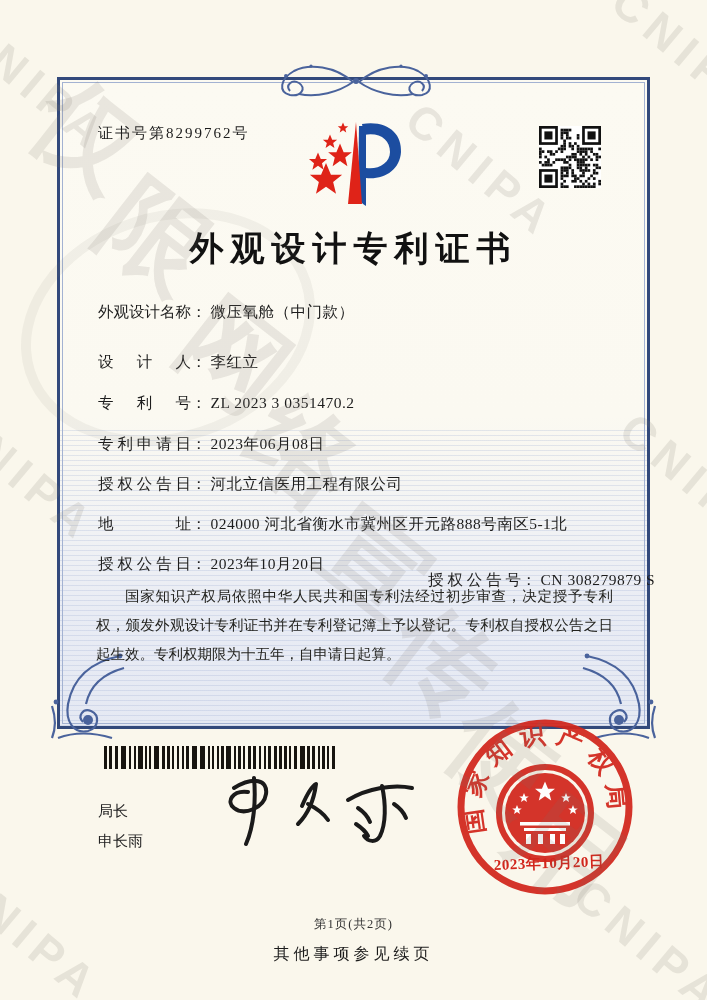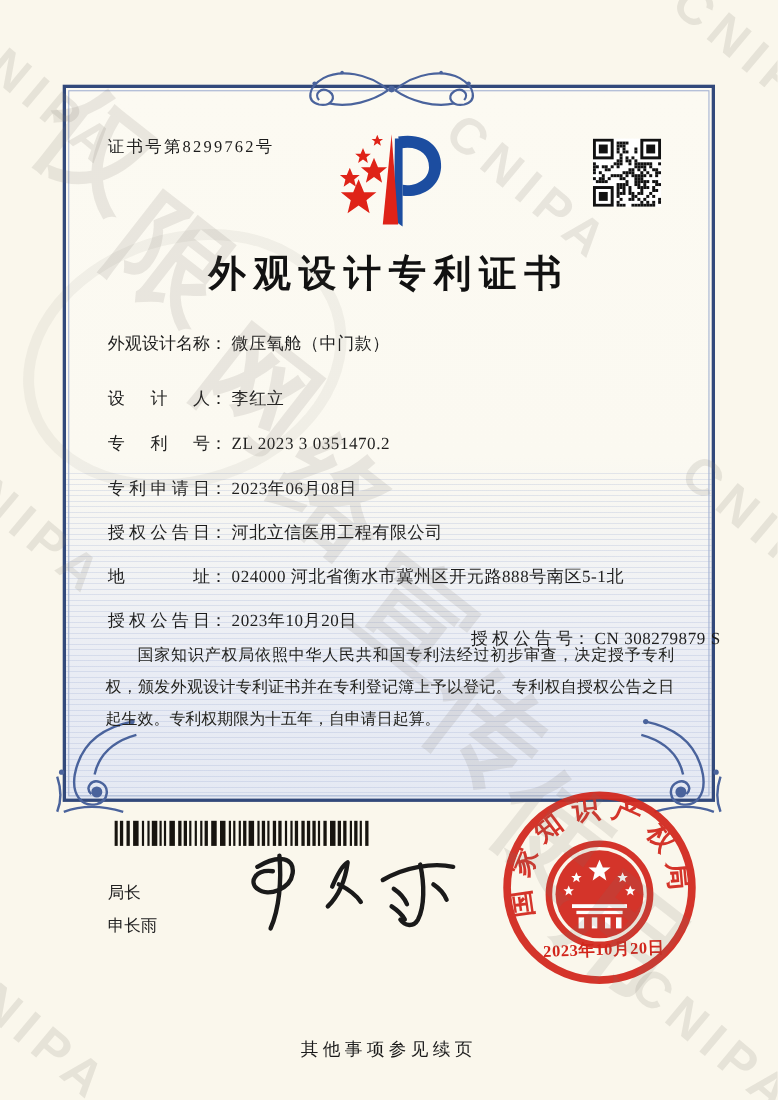--- a/index.html
+++ b/index.html
@@ -417,20 +417,21 @@
           <rect x="70" y="112" width="42" height="3"></rect>
           <rect x="72" y="118" width="5" height="10"></rect>
           <rect x="84" y="118" width="5" height="10"></rect>
           <rect x="96" y="118" width="5" height="10"></rect>
           <rect x="106" y="118" width="5" height="10"></rect>
         </g>
       </g>
     </svg>
     <div class="seal-date">2023年10月20日</div>
 
+    <div class="page-num">第1页(共2页)</div>
   </div>
 
   <div class="continuation">其他事项参见续页</div>
 
   <div class="wm-layer">
     <div class="wm-arc"></div>
     <span class="wm-brand" style="left:-18px;top:6px">CNIPA</span>
     <span class="wm-brand" style="left:430px;top:92px">CNIPA</span>
     <span class="wm-brand" style="left:636px;top:-26px">CNIPA</span>
     <span class="wm-brand" style="left:-30px;top:396px">CNIPA</span>

